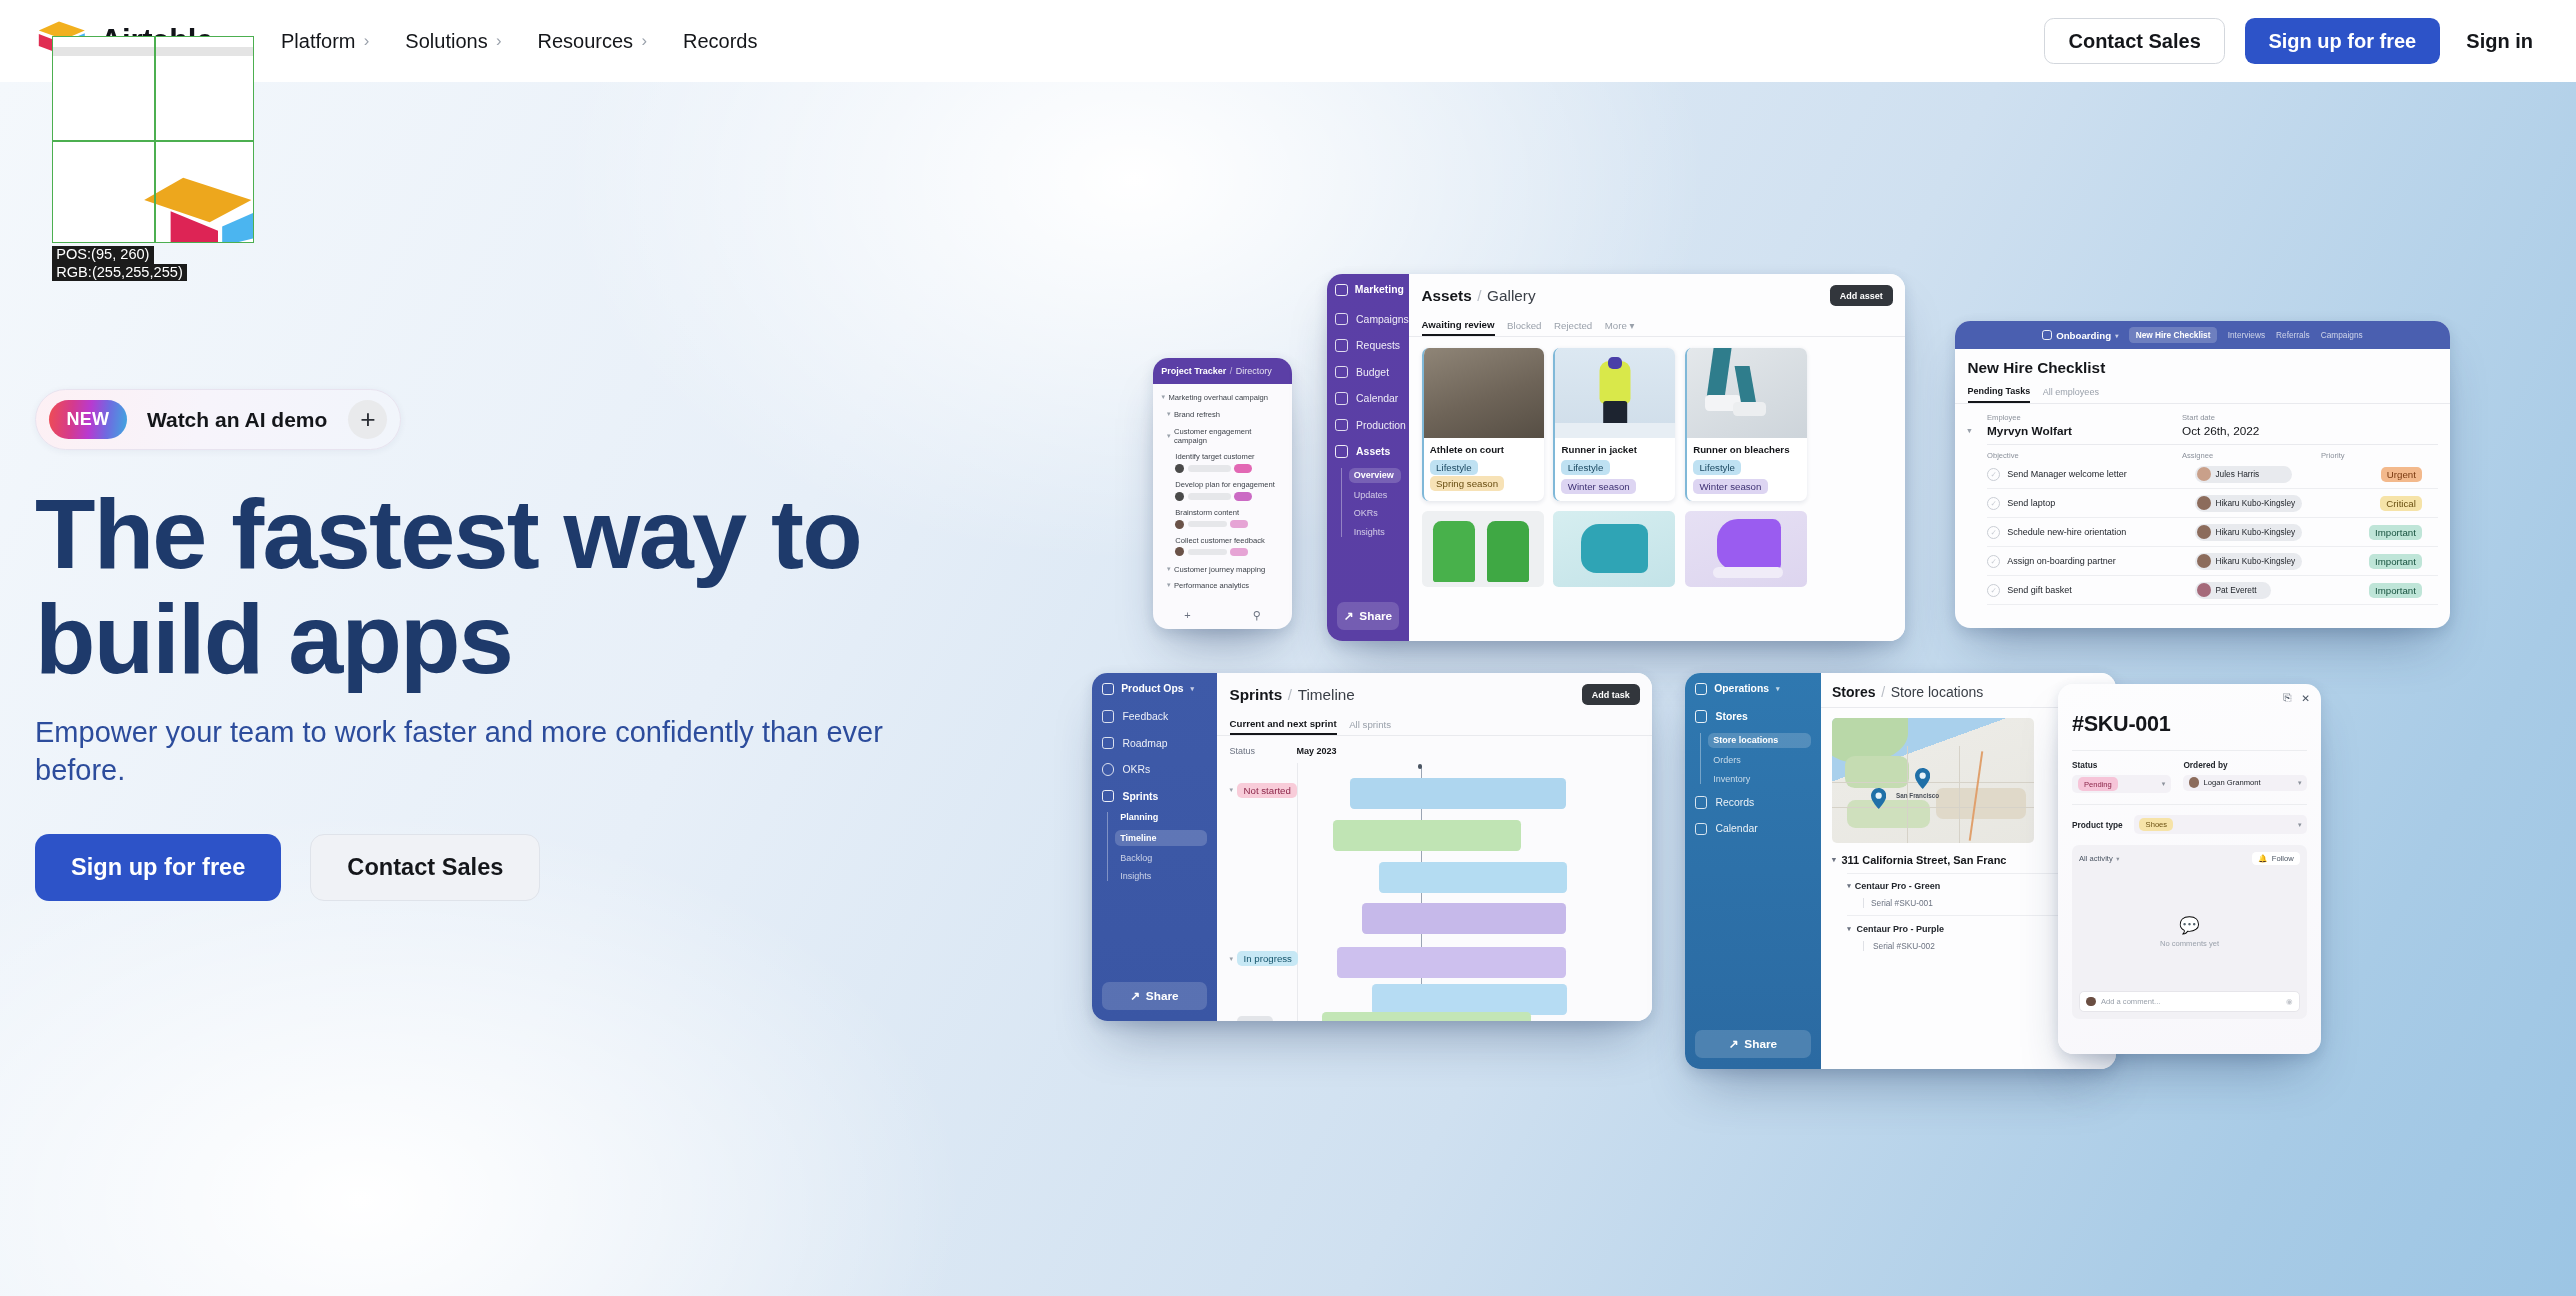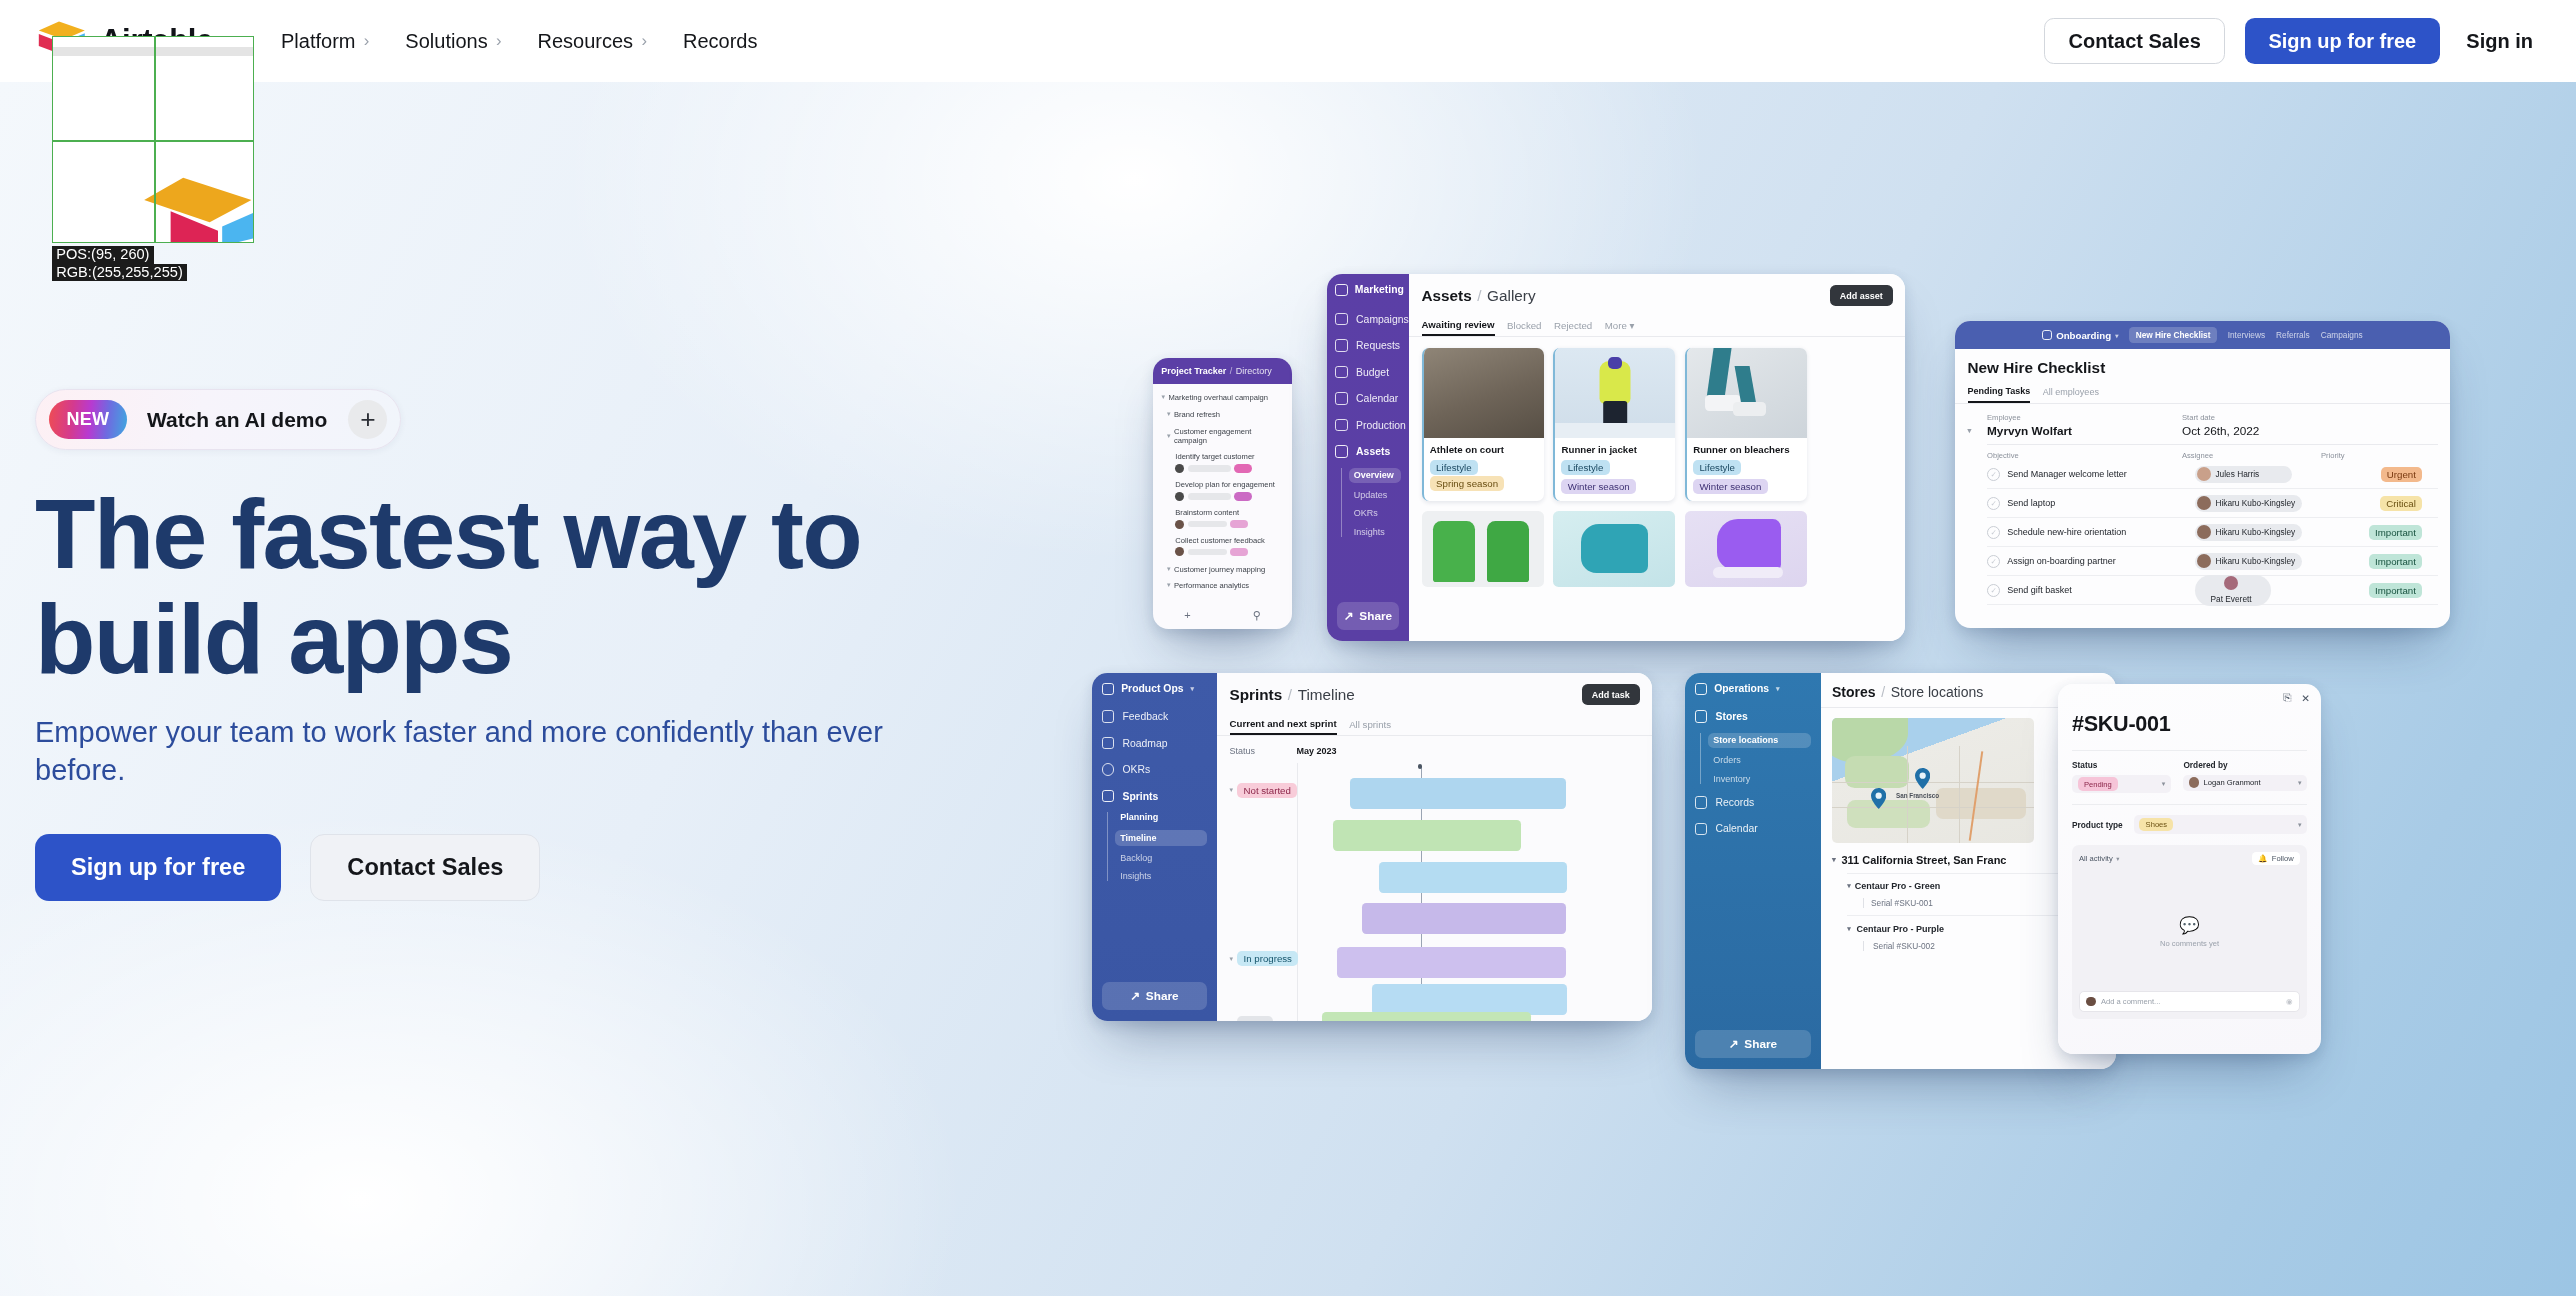--- a/index.html
+++ b/index.html
@@ -461,21 +461,21 @@
           <span style="width:188px;">Assign on-boarding partner</span>
           <span style="display:flex;align-items:center;gap:4.2px;background:#e8eaee;border-radius:695px;padding:1.4px 6.3px 1.4px 2.1px;width:max-content;min-width:97px;">
             <span class="avatar" style="background:#8c6c5c;"></span>
             <span style="font-size:8.3px;">Hikaru Kubo-Kingsley</span>
           </span>
           <span style="margin-left:auto;margin-right:15.3px;"><span class="chip chip-mint">Important</span></span>
         </div>
         <div class="row-line" style="display:flex;align-items:center;height:29px;font-size:9px;color:#22262c;">
           <span class="check-circle" style="margin-right:7px;">✓</span>
           <span style="width:188px;">Send gift basket</span>
-          <span style="display:flex;align-items:center;gap:4.2px;background:#e8eaee;border-radius:695px;padding:1.4px 6.3px 1.4px 2.1px;width:max-content;min-width:76px;flex-direction:column;">
+          <span style="display:flex;align-items:center;gap:4.2px;background:#e8eaee;border-radius:695px;padding:1.4px 6.3px 1.4px 2.1px;width:max-content;min-width:76px;">
             <span class="avatar" style="background:#a56a7a;"></span>
             <span style="font-size:8.3px;">Pat Everett</span>
           </span>
           <span style="margin-left:auto;margin-right:15.3px;"><span class="chip chip-mint">Important</span></span>
         </div>
       </div>
     </div>
   </div>
 
   <div class="card" style="left:1092px; top:673px; width:560px; height:348px; display:flex;">

